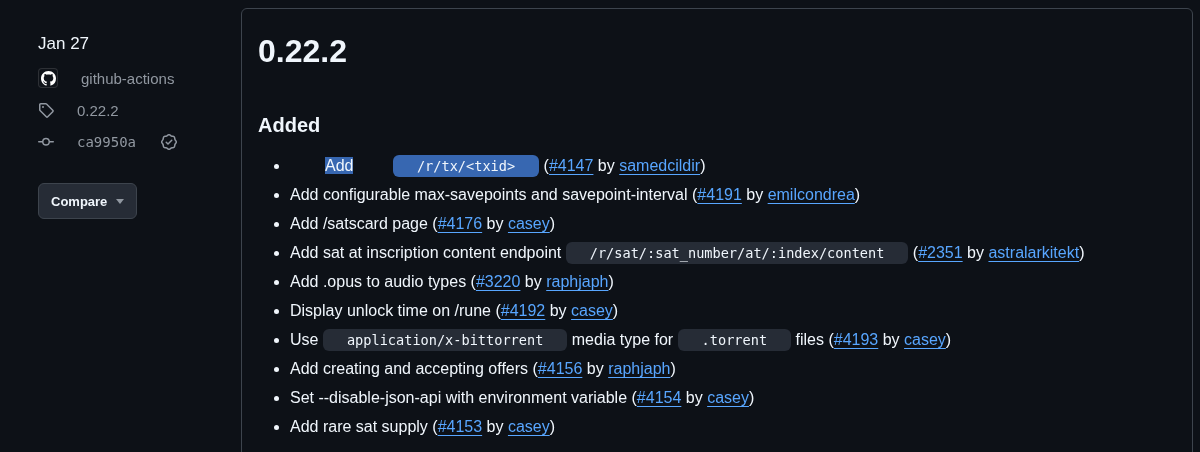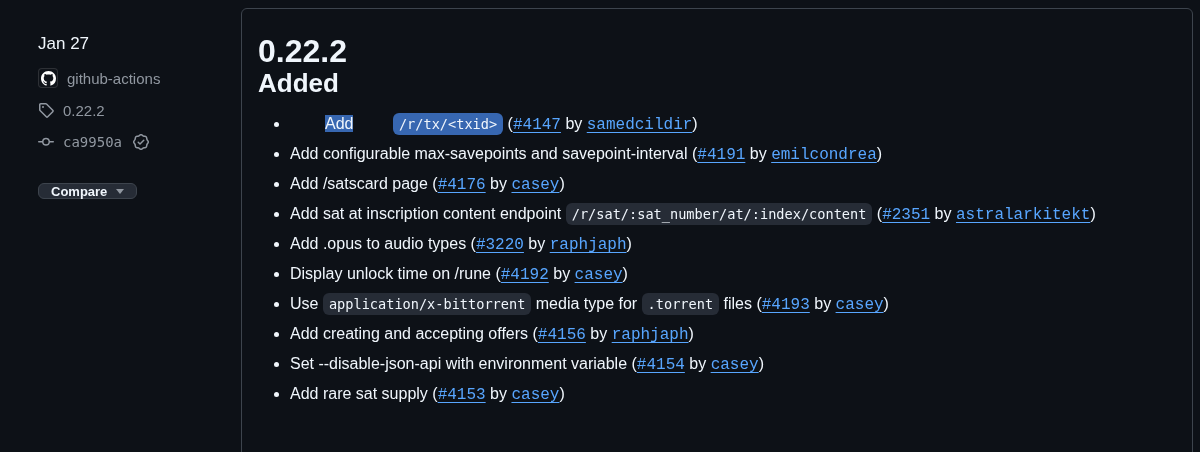--- a/index.html
+++ b/index.html
@@ -12,41 +12,41 @@
   }
   
   .sidebar {
     position: absolute; left: 8px; top: 0; width: 241px; height: 452px;
     padding: 34px 0 0 30px;
   }
   .side-date {
     font-size: 17px; font-weight: 500; color: #f0f6fc; margin-bottom: 14px;
   }
   .side-row {
-    display: flex; align-items: center; gap: 9px;
+    display: flex; align-items: center; gap: 23px;
     margin-bottom: 12px; height: 20px;
     color: #9198a1; font-size: 15px;
   }
   .avatar {
     width: 20px; height: 20px; border-radius: 4px;
     background: #10141a; border: 1px solid rgba(255,255,255,0.12);
     display: flex; align-items: center; justify-content: center;
     cursor: pointer;
   }
   .avatar svg { width: 15px; height: 15px; fill: #ffffff; }
   .side-icon { width: 16px; height: 16px; fill: #9198a1; flex: 0 0 16px; }
   .commit-hash {
     font-family: "DejaVu Sans Mono", "Liberation Mono", monospace;
     font-size: 14px; color: #9198a1; cursor: pointer;
   }
   .verified-badge { width: 16px; height: 16px; fill: #9198a1; margin-left: 2px; cursor: pointer; }
   .compare-btn {
     margin-top: 19px;
     display: inline-flex; align-items: center; gap: 9px;
-    height: 16px; padding: 0 12px;
+    height: 36px; padding: 0 12px;
     background: #262c36; border: 1px solid #3d444d; border-radius: 6px;
     color: #f0f6fc; font-size: 13px; font-weight: 700;
     font-family: "Liberation Sans", sans-serif;
     cursor: pointer;
   }
   .caret-down {
     width: 0; height: 0;
     border-left: 4px solid transparent; border-right: 4px solid transparent;
     border-top: 5px solid #9198a1;
   }
@@ -54,39 +54,39 @@
   .card {
     position: absolute; left: 241px; top: 8px; width: 952px; height: 600px;
     border: 1px solid #3d444d; border-radius: 6px;
     background: #0d1117;
     padding: 22px 16px;
   }
   .release-title {
     font-size: 32px; line-height: 40px; font-weight: 700; color: #f0f6fc;
   }
   .section-heading {
-    margin-bottom: 16px;
-    font-size: 26px; line-height: 25px; font-weight: 700; color: #f0f6fc;
+    margin-top: 42px; margin-bottom: 16px;
+    font-size: 20px; line-height: 25px; font-weight: 700; color: #f0f6fc;
   }
   ul.changelog {
     margin: 0; padding-left: 32px; list-style: disc;
   }
   ul.changelog li {
     font-size: 16px; line-height: 24px; margin-bottom: 5px; color: #f0f6fc;
   }
   ul.changelog li::marker { color: #f0f6fc; }
   ul.changelog a {
     color: #58a6ff; text-decoration: underline;
-    text-underline-offset: 3px; cursor: pointer; font-family: Liberation Mono, monospace;
+    text-underline-offset: 3px; cursor: pointer;
   }
   ul.changelog code {
     font-family: "DejaVu Sans Mono", "Liberation Mono", monospace;
     font-size: 13.6px;
     background: #262c36;
-    padding: 3px 6px; border-radius: 6px;
+    padding: 3px 24px; border-radius: 6px;
     color: #f0f6fc;
     white-space: nowrap;
   }
   .sel { background: #3767b1 !important; margin-left: 35px; }
 </style>
 </head>
 <body>
 
 <div class="sidebar">
   <div class="side-date">Jan 27</div>

